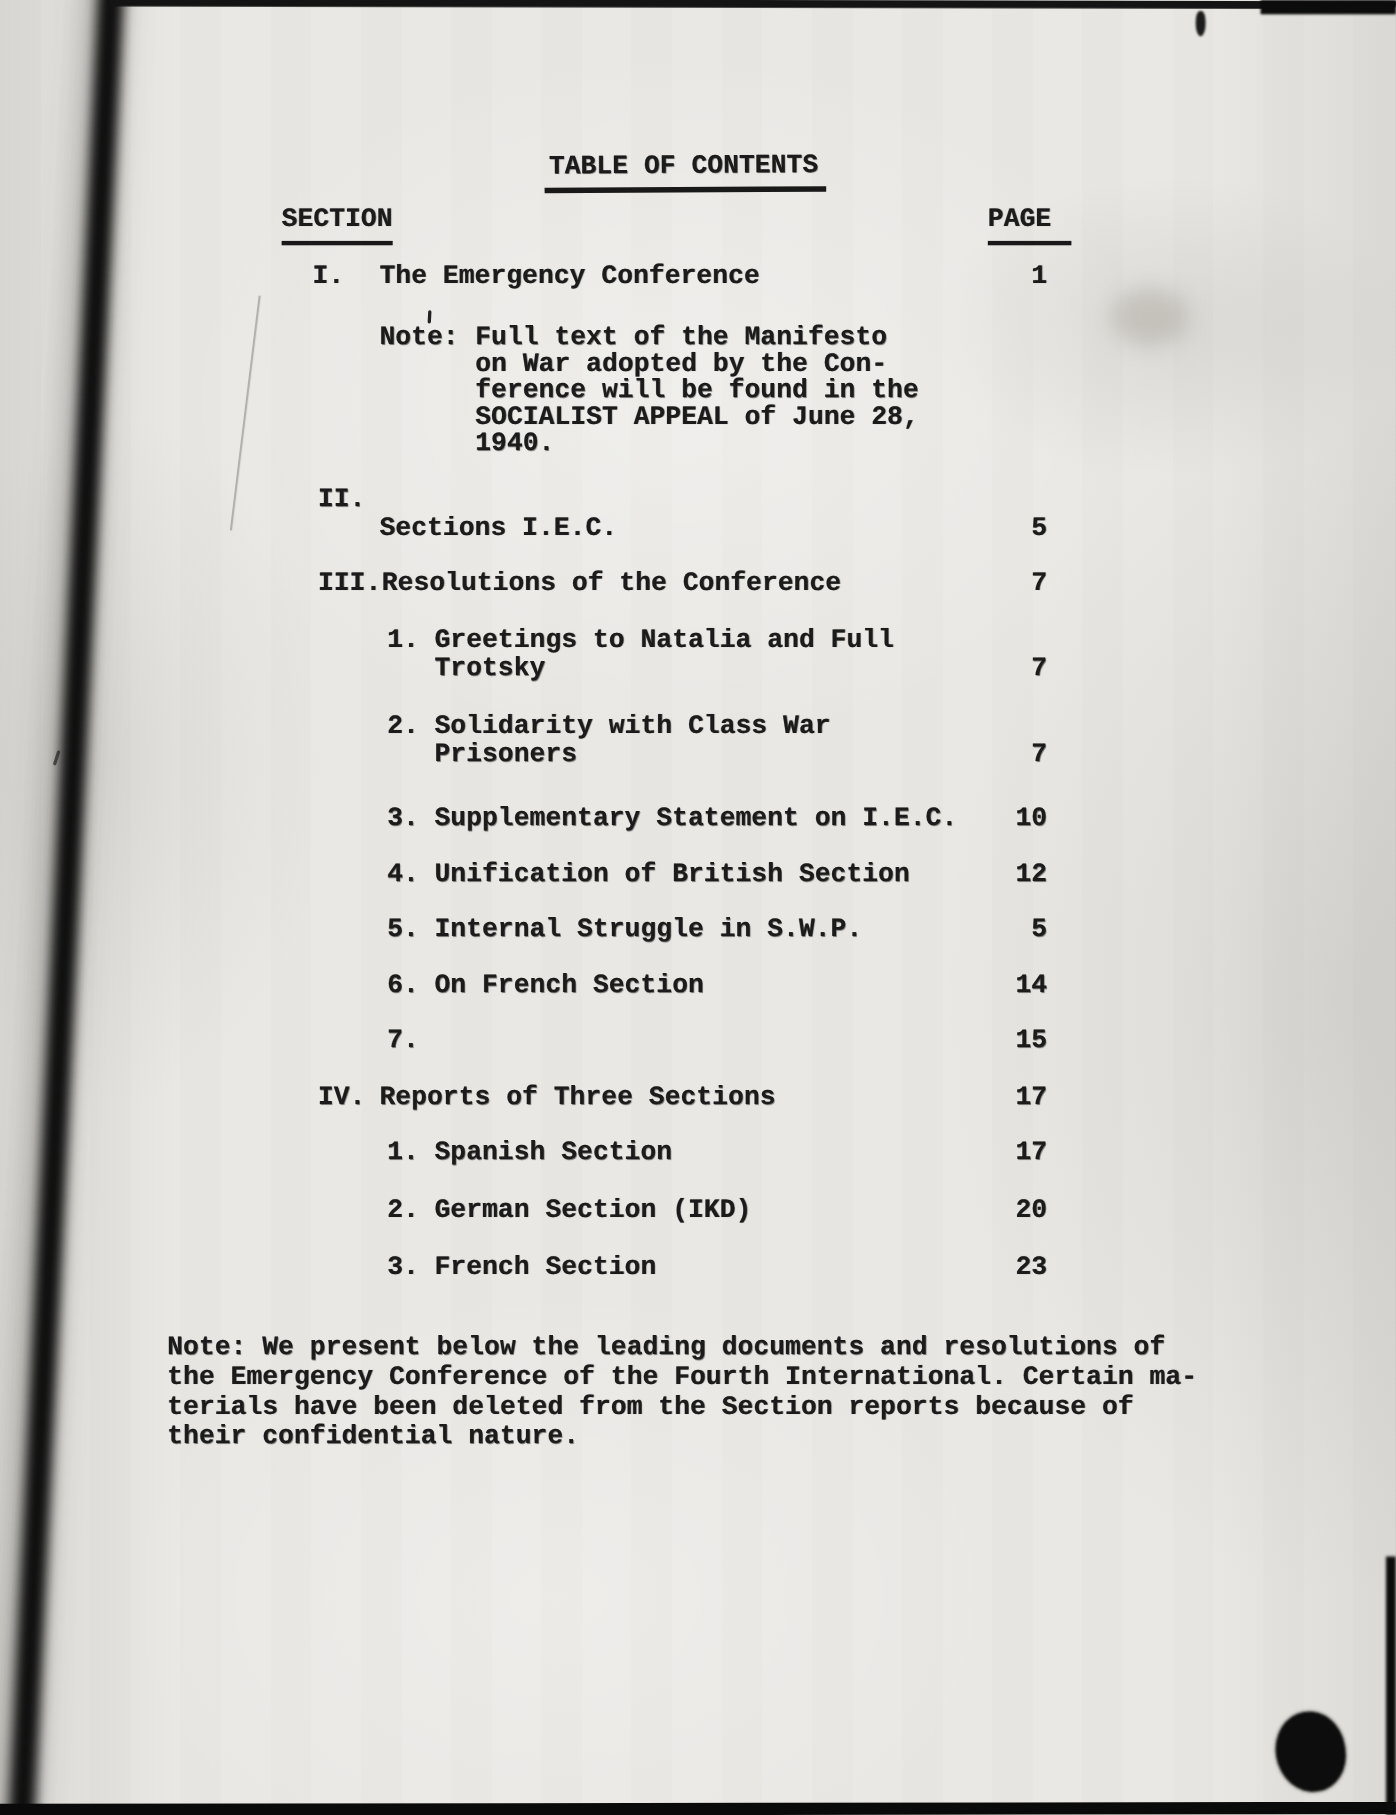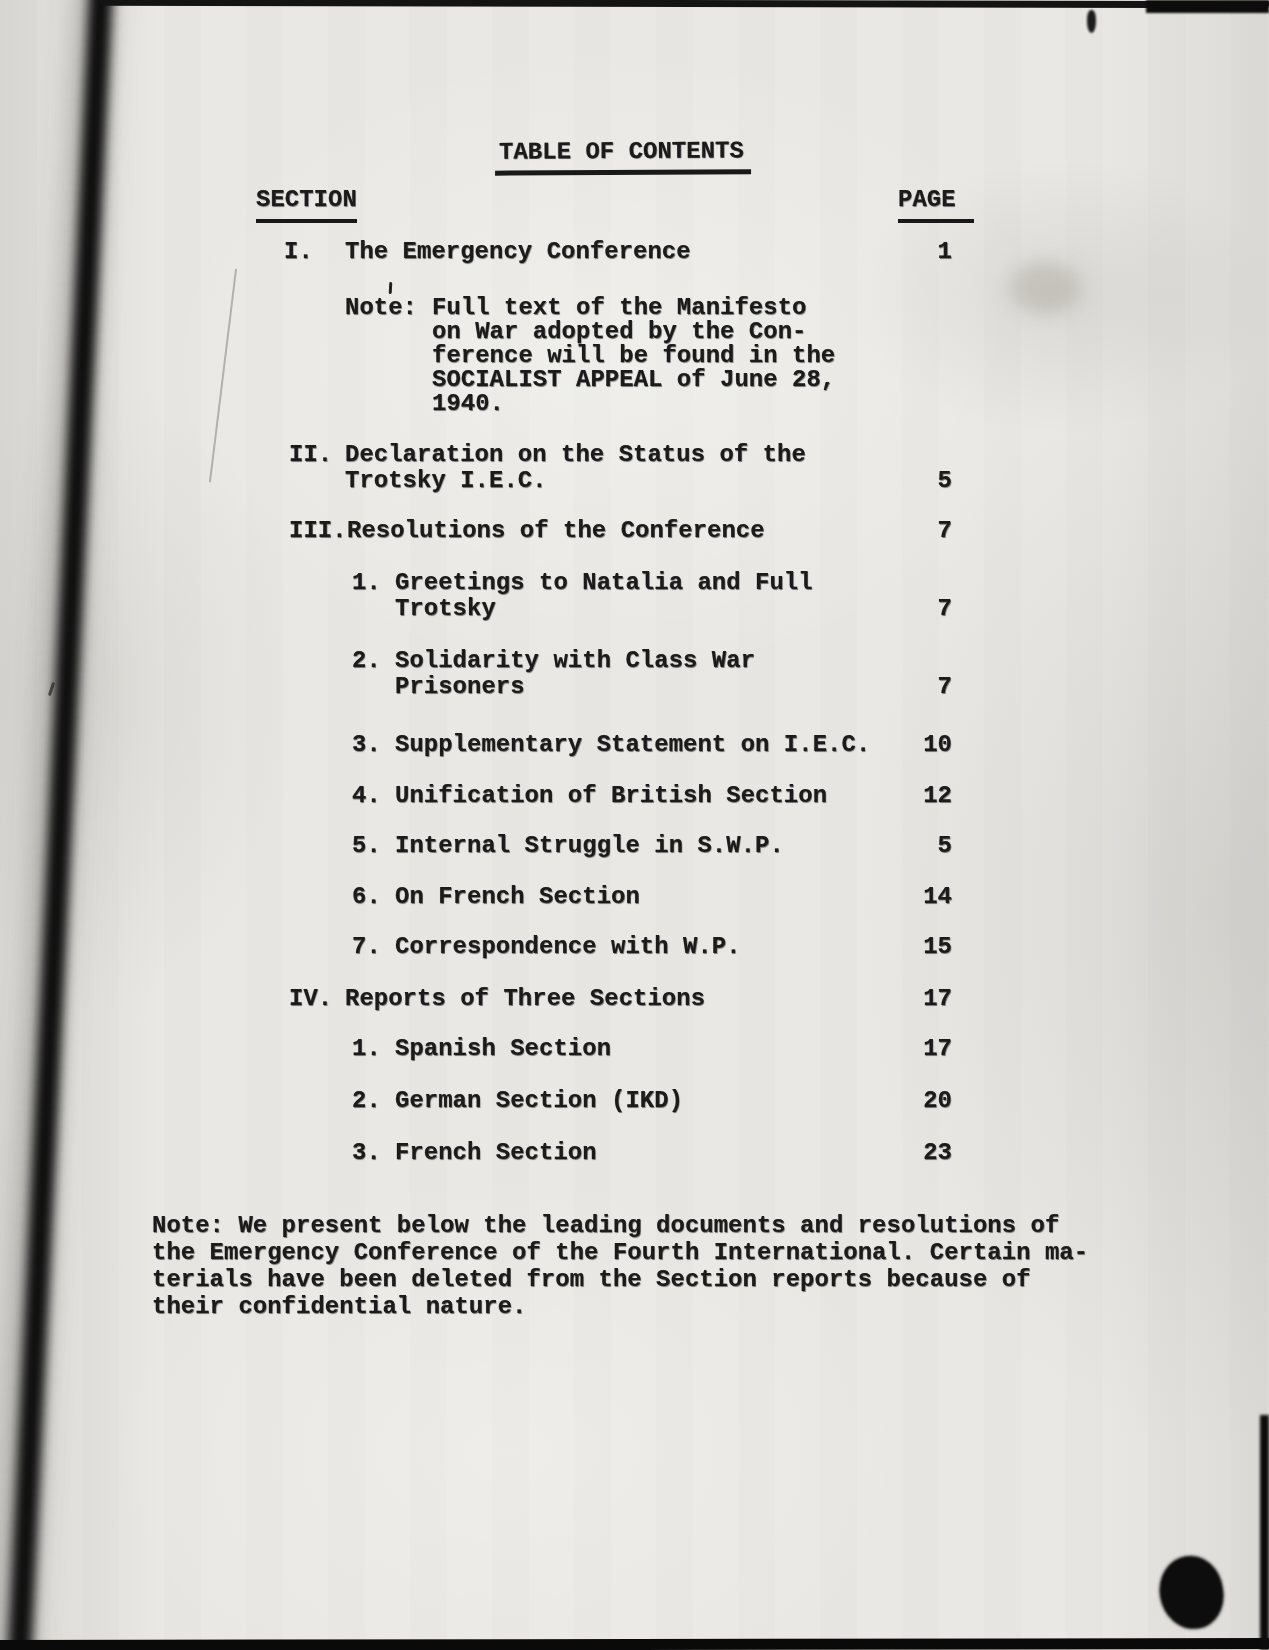--- a/index.html
+++ b/index.html
@@ -84,24 +84,23 @@
         <span style="left: 420px;">ference will be found in the</span>
       </div>
       <div class="txt" style="top: 363px;">
         <span style="left: 420px;">SOCIALIST APPEAL of June 28,</span>
       </div>
       <div class="txt" style="top: 387px;">
         <span style="left: 420px;">1940.</span>
       </div>
       <div class="txt" style="top: 438px;">
         <span style="left: 277px;">II.</span>
-        <span style="left: 333px;">Declaration on the Status of the</span>
       </div>
       <div class="txt" style="top: 464px;">
-        <span style="left: 333px;">Trotsky I.E.C.</span>
+        <span style="left: 333px;">Sections I.E.C.</span>
         <span class="pagecol">5</span>
       </div>
       <div class="txt" style="top: 514px;">
         <span style="left: 277px;">III.</span>
         <span style="left: 335px;">Resolutions of the Conference</span>
         <span class="pagecol">7</span>
       </div>
       <div class="txt" style="top: 566px;">
         <span style="left: 340px;">1.</span>
         <span style="left: 383px;">Greetings to Natalia and Full</span>
@@ -133,21 +132,20 @@
         <span style="left: 383px;">Internal Struggle in S.W.P.</span>
         <span class="pagecol">5</span>
       </div>
       <div class="txt" style="top: 880px;">
         <span style="left: 340px;">6.</span>
         <span style="left: 383px;">On French Section</span>
         <span class="pagecol">14</span>
       </div>
       <div class="txt" style="top: 930px;">
         <span style="left: 340px;">7.</span>
-        <span style="left: 383px;">Correspondence with W.P.</span>
         <span class="pagecol">15</span>
       </div>
       <div class="txt" style="top: 982px;">
         <span style="left: 277px;">IV.</span>
         <span style="left: 333px;">Reports of Three Sections</span>
         <span class="pagecol">17</span>
       </div>
       <div class="txt" style="top: 1032px;">
         <span style="left: 340px;">1.</span>
         <span style="left: 383px;">Spanish Section</span>

